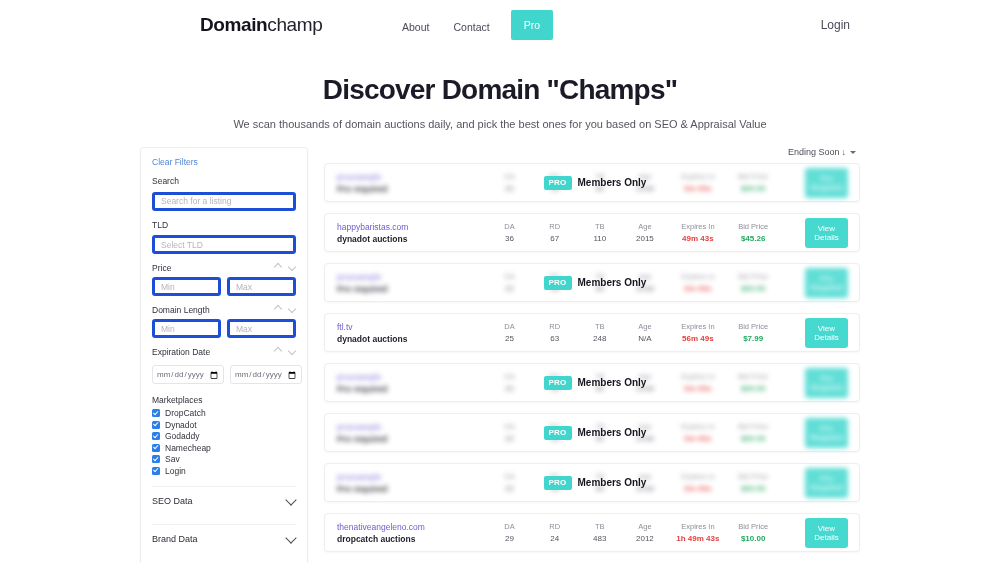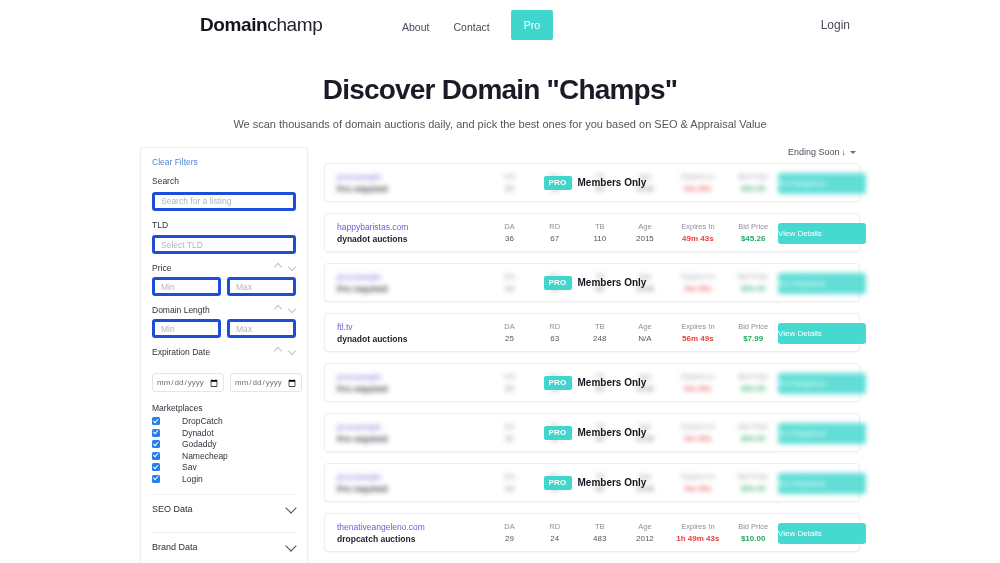--- a/index.html
+++ b/index.html
@@ -156,21 +156,21 @@
   }
 
   .mk-title {
     font-size: 8.5px;
     color: #30303c;
     margin: 11px 0 3px 0;
   }
   .mk-row {
     display: flex;
     align-items: center;
-    gap: 22px;
+    gap: 5px;
     margin-bottom: 1.5px;
   }
   .cbx {
     width: 8px; height: 8px;
     background: #2a7fe8;
     border-radius: 1.5px;
     position: relative;
     flex: 0 0 8px;
   }
   .cbx::after {
@@ -302,22 +302,22 @@
 
   .col-action { width: 70px; flex: 0 0 70px; text-align: right; }
   .details-btn {
     display: inline-block;
     background: #46D9D0;
     color: #ffffff;
     font-size: 8px;
     border: none;
     border-radius: 3px;
     padding: 6px 0;
-    width: 88px;
-    text-align: left;
+    width: 43px;
+    text-align: center;
     font-family: "Liberation Sans", sans-serif;
     cursor: pointer;
   }
 
   
   .lock-overlay {
     position: absolute;
     left: 0; right: 0; top: 0; bottom: 0;
     display: flex;
     align-items: center;
@@ -406,21 +406,21 @@
         </span>
       </div>
       <div class="pair">
         <input class="txt-input" type="text" placeholder="Min" style="">
         <input class="txt-input" type="text" placeholder="Max" style="">
       </div>
     </div>
 
     <div class="filter-block">
       <div class="filter-head">
-        <span class="field-label" style="margin-bottom:12px">Expiration Date</span>
+        <span class="field-label" style="margin-bottom:4px">Expiration Date</span>
         <span class="chevs">
           <span class="chev up"></span>
           <span class="chev down"></span>
         </span>
       </div>
       <div class="pair">
         <input class="date-input" type="date" style="">
         <input class="date-input" type="date" style="">
       </div>
     </div>

